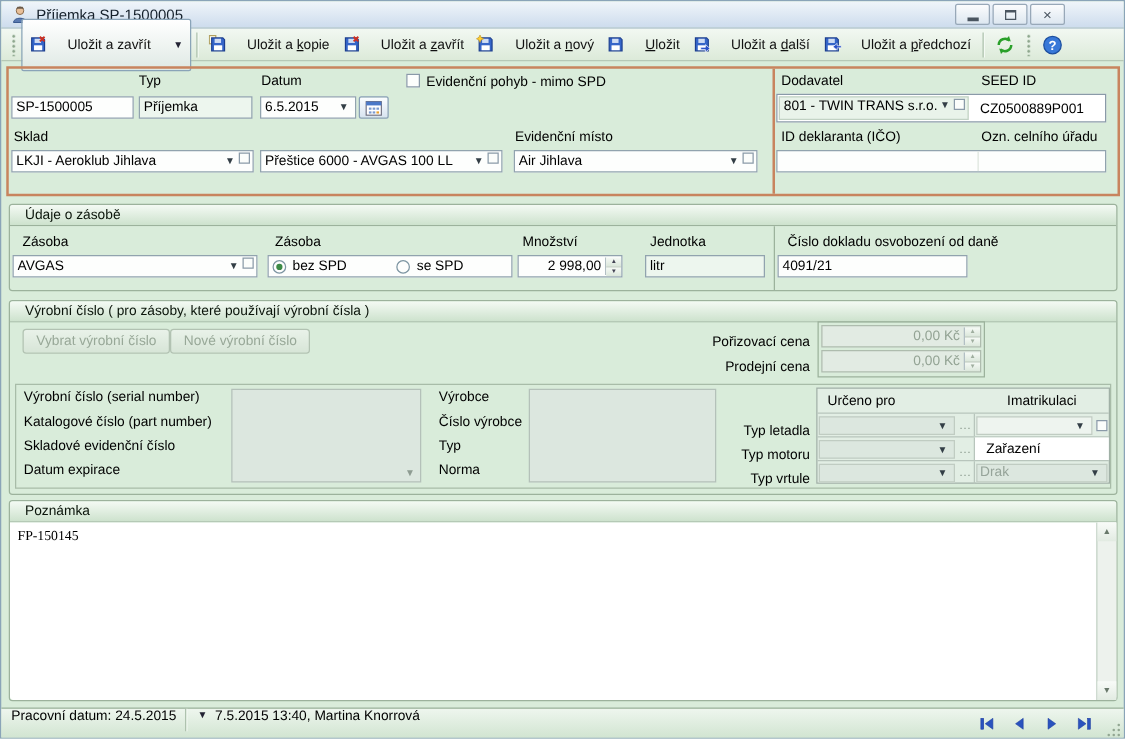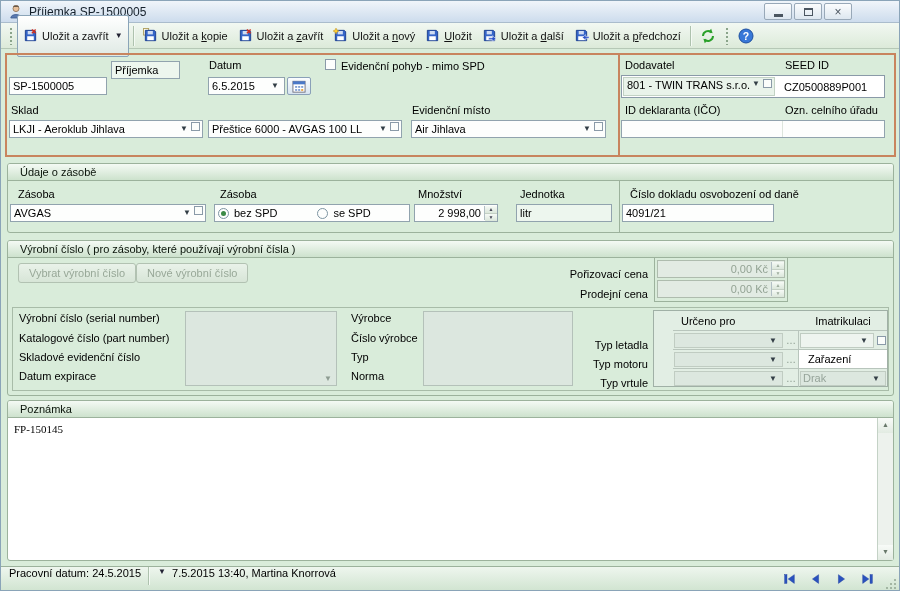--- a/index.html
+++ b/index.html
@@ -27,21 +27,21 @@
   
   #toolbar {
     position:absolute; left:0; top:22px; width:100%; height:26px;
     background:linear-gradient(#f2f8f2,#dcead9); border-bottom:1px solid #b6c8b6;
     display:flex; align-items:center; padding:0 4px;
   }
   .grip { width:4px; height:18px; margin:0 4px;
     background-image:radial-gradient(circle,#8aa48a 1px,transparent 1.2px);
     background-size:4px 4px; }
   .tsep { width:1px; height:20px; background:#aec2ae; margin:0 4px; box-shadow:1px 0 0 #f4faf4; }
-  .tbtn { display:flex; align-items:center; gap:4px; padding:20px 5px; height:22px;
+  .tbtn { display:flex; align-items:center; gap:16px; padding:20px 5px; height:22px;
     background:transparent; border:none; font-family:inherit; font-size:11px; white-space:nowrap; color:#111; }
   .tbtn.primary { border:1px solid #8aa4b8; border-radius:2px;
     background:linear-gradient(#ffffff,#dfe9e4); height:21px; }
   .dd-arrow { font-size:8px; color:#223; margin-left:2px; }
   .tbtn u { text-decoration:underline; }
   
   .lbl { position:absolute; white-space:nowrap; line-height:12px; }
   .b { font-weight:normal; }
   .fld { position:absolute; height:18px; border:1px solid #91a3ae; background:#fdfefd;
     padding:1px 3px; line-height:14px; white-space:nowrap; overflow:hidden; }
@@ -73,21 +73,21 @@
   .sechdr { height:17px; background:linear-gradient(#f4faf4,#cde2cd);
     border-bottom:1px solid #9cb29c; border-radius:2px 2px 0 0;
     line-height:16px; padding-left:12px; color:#0a140a; }
   .vsep { position:absolute; width:1px; background:#9cb29c; }
   .gbtn { position:absolute; height:20px; padding:0 10px; border:1px solid #b2c2b2; border-radius:3px;
     background:linear-gradient(#e9f2e9,#d7e5d7); color:#98a898; font-family:inherit; font-size:11px; }
   .greypanel { position:absolute; background:#dce7df; border:1px solid #b4c1b9; }
   .gp-arr { position:absolute; right:4px; bottom:2px; font-size:8px; color:#8e9c92; }
   
   #upt { position:absolute; left:640px; top:2px; width:235px; height:77px;
-    border:1px solid #a0b0a6; background:#e2eee4;padding-left:19px; }
+    border:1px solid #a0b0a6; background:#e2eee4; }
   .upt-row { display:flex; height:19px; border-top:1px solid #b8c5bc; }
   .upt-hdr { display:flex; height:19px; align-items:center; }
   .upt-c1 { width:126px; border-right:1px solid #b8c5bc; padding:1px; display:flex; align-items:center; }
   .upt-c2 { flex:1; padding:1px; display:flex; align-items:center; }
   .cellcombo { flex:1; height:15px; display:flex; align-items:center; background:#dce7df;
     border:1px solid #c0ccc2; padding:0 2px; color:#96a49a; }
   .cellcombo.en { background:#eef4ef; color:#333; }
   .ell { color:#8a9a8e; font-size:10px; margin-left:3px; letter-spacing:1px; }
   
   #pozn-body { position:absolute; left:0; top:17px; right:0; bottom:0; background:#fff;
@@ -213,21 +213,21 @@
 
   <div id="topform">
     <span class="lbl" style="left:104px;top:4px">Typ</span>
     <span class="lbl" style="left:202px;top:4px">Datum</span>
     <span class="chkbox" style="left:318px;top:4px"></span>
     <span class="lbl" style="left:334px;top:5px">Evidenční pohyb - mimo SPD</span>
 
     <div class="fld" style="left:2px;top:22px;width:98px">
       <span>SP-1500005</span>
     </div>
-    <div class="fld ro" style="left:104px;top:6px;width:69px">
+    <div class="fld ro" style="left:104px;top:22px;width:91px">
       <span>Příjemka</span>
     </div>
     <div class="fld combo" style="left:201px;top:22px;width:77px">
       <span class="cfill">6.5.2015</span>
       <span class="carr">▼</span>
     </div>
     <div style="position:absolute;left:280px;top:22px;width:24px;height:18px;border:1px solid #8aa0b8;border-radius:2px;background:linear-gradient(#fbfdff,#d8e4f0);display:flex;align-items:center;justify-content:center">
       <svg width="14" height="13" viewBox="0 0 16 15">
         <rect x="1" y="1.5" width="14" height="12.5" fill="#fff" stroke="#667"></rect>
         <rect x="1" y="1.5" width="14" height="3.5" fill="#4a78c8"></rect>

